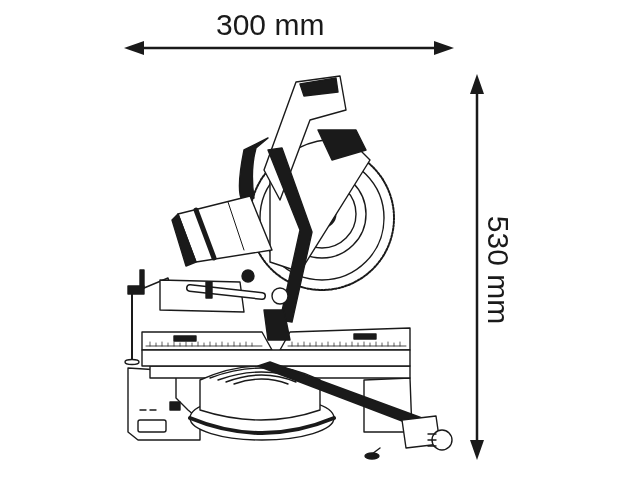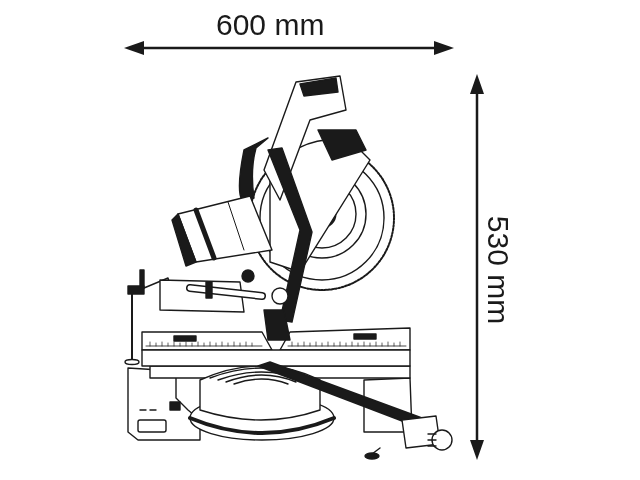--- a/index.html
+++ b/index.html
@@ -6,21 +6,21 @@
   body { width: 640px; height: 480px; position: relative; overflow: hidden;
          font-family: "Liberation Sans", sans-serif; color: #1a1a1a; }
   .dim-label { position: absolute; font-size: 30px; line-height: 1; color: #1a1a1a; white-space: nowrap; }
   #width-label { left: 216px; top: 10px; }
   #height-label { left: 498px; top: 270px; transform: translate(-50%, -50%) rotate(90deg); transform-origin: center; }
   svg { position: absolute; left: 0; top: 0; }
 </style>
 </head>
 <body>
 
-<div id="width-label" class="dim-label">600 mm</div>
+<div id="width-label" class="dim-label">300 mm</div>
 <div id="height-label" class="dim-label">530 mm</div>
 
 <svg width="640" height="480" viewBox="0 0 640 480">
 
   <g>
     <line x1="136" y1="48" x2="442" y2="48" stroke="#1a1a1a" stroke-width="2.5"></line>
     <polygon points="124,48 144,41 144,55" fill="#1a1a1a"></polygon>
     <polygon points="454,48 434,41 434,55" fill="#1a1a1a"></polygon>
   </g>
 

